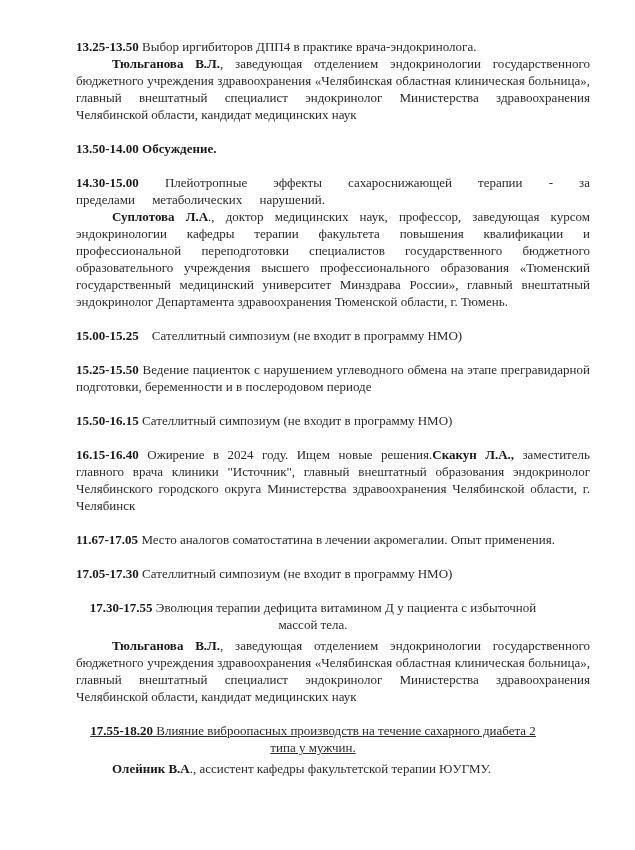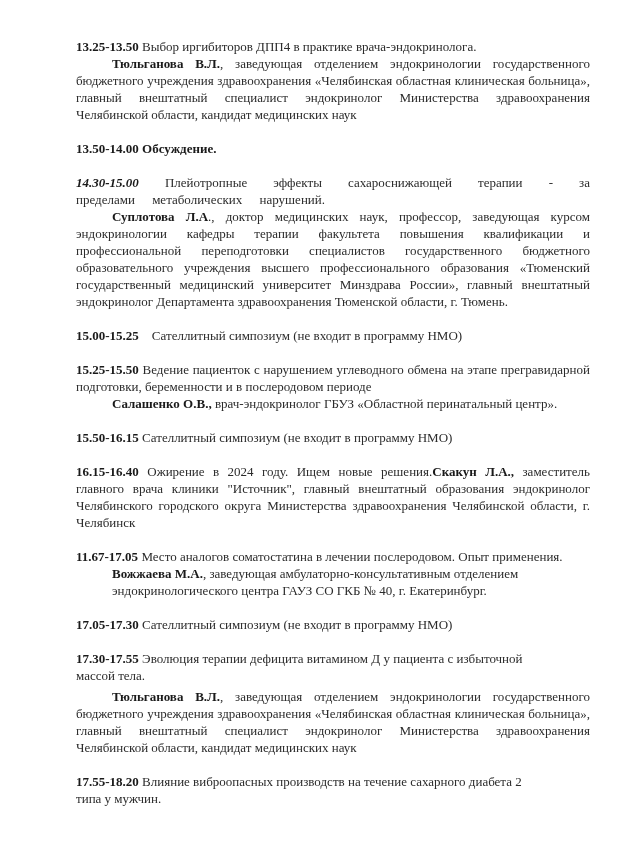--- a/index.html
+++ b/index.html
@@ -26,63 +26,62 @@
     <p class="p ind"><span class="b">Тюльганова В.Л.</span><span>, заведующая отделением эндокринологии государственного бюджетного учреждения здравоохранения «Челябинская областная клиническая больница», главный внештатный специалист эндокринолог Министерства здравоохранения Челябинской области, кандидат медицинских наук</span></p>
   </div>
   <div class="gap"></div>
 
   <div class="blk">
     <p class="p b"><span>13.50-14.00</span> <span>Обсуждение.</span></p>
   </div>
   <div class="gap"></div>
 
   <div class="blk">
-    <p class="p" style="word-spacing: 14px;"><span class="b" style="word-spacing: 0; font-style: italic;">14.30-15.00</span> <span>Плейотропные эффекты сахароснижающей терапии - за пределами метаболических нарушений.</span></p>
+    <p class="p" style="word-spacing: 14px;"><span class="b" style="word-spacing: 0;">14.30-15.00</span> <span>Плейотропные эффекты сахароснижающей терапии - за пределами метаболических нарушений.</span></p>
     <p class="p ind"><span class="b">Суплотова Л.А</span><span>., доктор медицинских наук, профессор, заведующая курсом эндокринологии кафедры терапии факультета повышения квалификации и профессиональной переподготовки специалистов государственного бюджетного образовательного учреждения высшего профессионального образования «Тюменский государственный медицинский университет Минздрава России», главный внештатный эндокринолог Департамента здравоохранения Тюменской области, г. Тюмень.</span></p>
   </div>
   <div class="gap"></div>
 
   <div class="blk">
     <p class="p"><span class="b">15.00-15.25</span>&nbsp;&nbsp;&nbsp; <span>Сателлитный симпозиум (не входит в программу НМО)</span></p>
   </div>
   <div class="gap"></div>
 
   <div class="blk">
     <p class="p"><span class="b">15.25-15.50</span> <span>Ведение пациенток с нарушением углеводного обмена на этапе прегравидарной подготовки, беременности и в послеродовом периоде</span></p>
-    <p class="p ind"><span class="b">Салашенко О.В.,</span><span> врач-эндокринолог ГБУЗ «Областной перинатальный центр».</span></p>
   </div>
   <div class="gap"></div>
 
   <div class="blk">
     <p class="p"><span class="b">15.50-16.15</span> <span>Сателлитный симпозиум (не входит в программу НМО)</span></p>
   </div>
   <div class="gap"></div>
 
   <div class="blk">
     <p class="p"><span class="b">16.15-16.40</span> <span>Ожирение в 2024 году. Ищем новые решения.</span><span class="b">Скакун Л.А.,</span><span> заместитель главного врача клиники "Источник", главный внештатный образования эндокринолог Челябинского городского округа Министерства здравоохранения Челябинской области, г. Челябинск</span></p>
   </div>
   <div class="gap"></div>
 
   <div class="blk">
-    <p class="p"><span class="b">11.67-17.05</span> <span>Место аналогов соматостатина в лечении послеродовом. Опыт применения.</span></p>
-    <p class="p" style="padding-left:36px; text-indent:0; text-align:left;"><span class="b">Вожжаева М.А.</span><span>, заведующая амбулаторно-консультативным отделением эндокринологического центра ГАУЗ СО ГКБ № 40, г. Екатеринбург.</span></p>
+    <p class="p"><span class="b">11.67-17.05</span> <span>Место аналогов соматостатина в лечении акромегалии. Опыт применения.</span></p>
   </div>
   <div class="gap"></div>
 
   <div class="blk">
     <p class="p"><span class="b">17.05-17.30</span> <span>Сателлитный симпозиум (не входит в программу НМО)</span></p>
   </div>
   <div class="gap"></div>
 
   <div class="blk">
-    <p class="p" style="text-align:left; padding-right:40px;"><span class="b">17.30-17.55</span> <span>Эволюция терапии дефицита  витамином Д  у пациента с избыточной массой тела.</span></p>
+    <p class="p" style="text-align:center; padding-right:40px;"><span class="b">17.30-17.55</span> <span>Эволюция терапии дефицита  витамином Д  у пациента с избыточной массой тела.</span></p>
     <div class="gap-s" style="height:4px"></div>
     <p class="p ind"><span class="b">Тюльганова В.Л.</span><span>, заведующая отделением эндокринологии государственного бюджетного учреждения здравоохранения «Челябинская областная клиническая больница», главный внештатный специалист эндокринолог Министерства здравоохранения Челябинской области, кандидат медицинских наук</span></p>
   </div>
   <div class="gap"></div>
 
   <div class="blk">
-    <p class="p" style="text-align:left; padding-right:40px;"><span class="b">17.55-18.20</span> <span>Влияние виброопасных производств на течение сахарного диабета  2  типа у мужчин.</span></p>
+    <p class="p" style="text-align:center; padding-right:40px;text-decoration:underline;"><span class="b">17.55-18.20</span> <span>Влияние виброопасных производств на течение сахарного диабета  2  типа у мужчин.</span></p>
     <div style="height:4px"></div>
+    <p class="p ind"><span class="b">Олейник В.А</span><span>., ассистент кафедры факультетской терапии ЮУГМУ.</span></p>
   </div>
   <div class="gap"></div>
 
 </div>
 
 </body></html>

